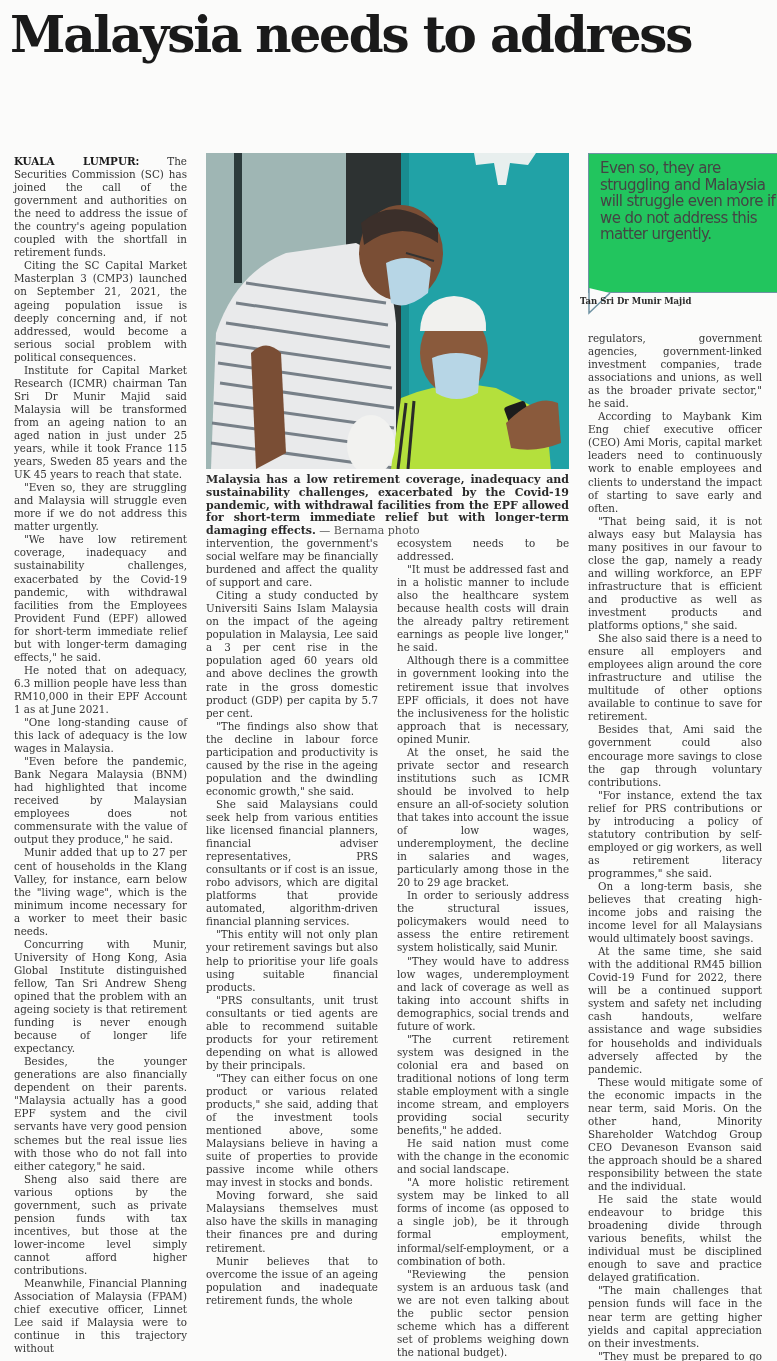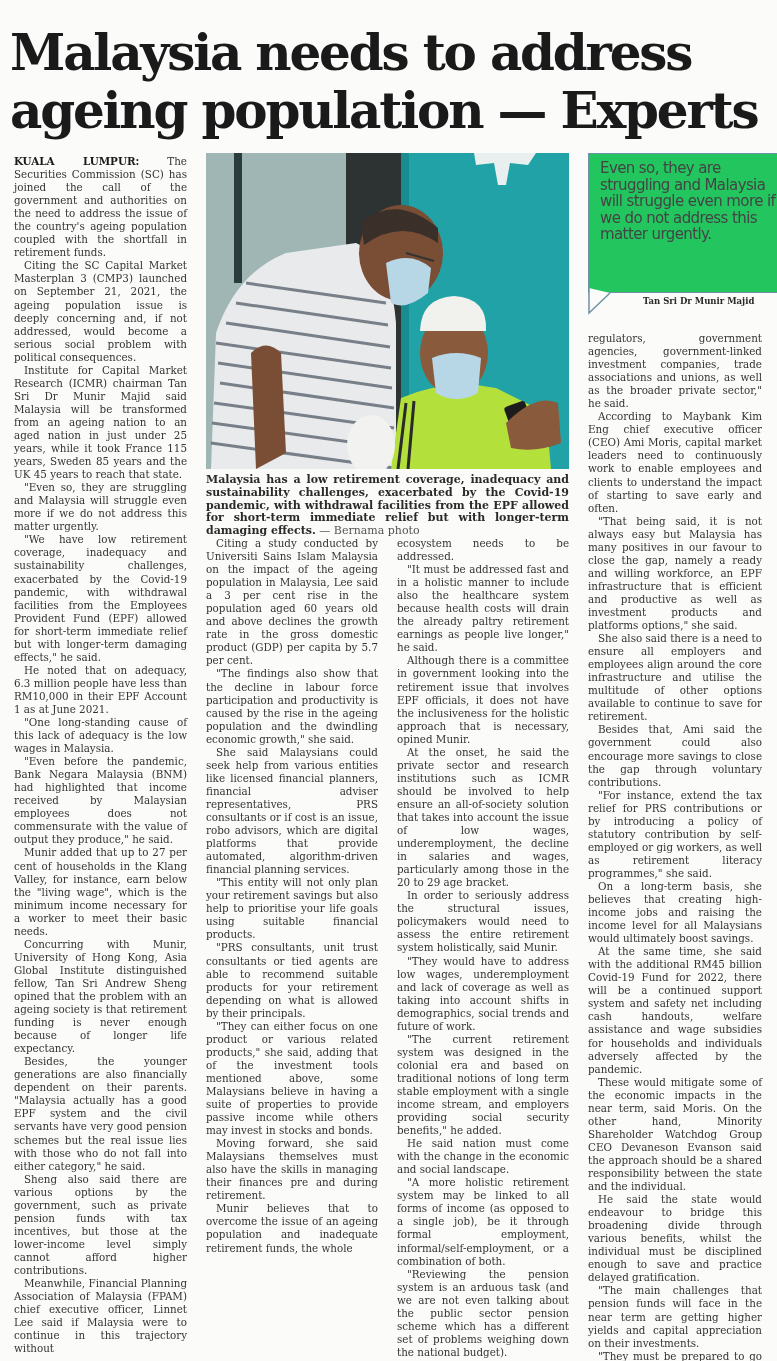--- a/index.html
+++ b/index.html
@@ -1,20 +1,20 @@
 <!DOCTYPE html>
 <html><head>
 <meta charset="utf-8">
 <style>
   * { box-sizing: border-box; margin: 0; padding: 0; }
   html, body { width: 777px; height: 1361px; background: #fbfbfa; overflow: hidden; }
   body { position: relative; font-family: "DejaVu Serif", serif; color: #2a2a2a; }
 
   .headline {
-    position: absolute; left: 10px; top: 24px; width: 760px;
+    position: absolute; left: 10px; top: 6px; width: 760px;
     font-family: "DejaVu Serif", serif; font-weight: bold;
     font-size: 50px; line-height: 58px; letter-spacing: -2.2px; color: #1a1a1a;
   }
   .headline .line { display: block; white-space: nowrap; }
 
   .col {
     position: absolute; font-size: 10.35px; line-height: 13.05px;
     text-align: justify; color: #333;
   }
   .col p { text-indent: 10px; hyphens: none; }
@@ -42,30 +42,29 @@
   .pullquote {
     position: absolute; left: 588px; top: 153px; width: 204px; height: 140px;
     border: 1.5px solid #6f93a3; padding: 6px 8px 0 11px;
     font-family: "DejaVu Sans", sans-serif; font-size: 15px; line-height: 16.5px;
     color: #444; letter-spacing: -0.6px; background: #22c55e;
   }
   .pq-tail {
     position: absolute; left: 586px; top: 285px; width: 30px; height: 30px;
   }
   .pq-attrib {
-    position: absolute; left: 643px; top: 296px;
+    position: absolute; left: 580px; top: 296px;
     font-family: "DejaVu Serif", serif; font-weight: bold; font-size: 8.5px; color: #2a2a2a;
   }
 </style>
 </head>
 <body>
 
 <h1 class="headline">
   <span class="line">Malaysia needs to address</span>
-  <span class="line">ageing population — Experts</span>
 </h1>
 
 <div class="photo">
   <svg viewBox="0 0 363 316" preserveAspectRatio="none">
     <rect x="0" y="0" width="363" height="316" fill="#21a2a6"></rect>
     <rect x="0" y="0" width="195" height="316" fill="#9fb6b4"></rect>
     <rect x="28" y="0" width="8" height="130" fill="#2c3b3c"></rect>
     <rect x="140" y="0" width="55" height="316" fill="#2d3232"></rect>
     <rect x="195" y="0" width="8" height="316" fill="#188c90"></rect>
     <path d="M268 0 L330 0 L322 12 L304 10 L300 32 L292 32 L288 10 L270 12 Z" fill="#e8efee"></path>
@@ -121,20 +120,21 @@
     <p>He noted that on adequacy, 6.3 million people have less than RM10,000 in their EPF Account 1 as at June 2021.</p>
     <p>"One long-standing cause of this lack of adequacy is the low wages in Malaysia.</p>
     <p>"Even before the pandemic, Bank Negara Malaysia (BNM) had highlighted that income received by Malaysian employees does not commensurate with the value of output they produce," he said.</p>
     <p>Munir added that up to 27 per cent of households in the Klang Valley, for instance, earn below the "living wage", which is the minimum income necessary for a worker to meet their basic needs.</p>
     <p>Concurring with Munir, University of Hong Kong, Asia Global Institute distinguished fellow, Tan Sri Andrew Sheng opined that the problem with an ageing society is that retirement funding is never enough because of longer life expectancy.</p>
     <p>Besides, the younger generations are also financially dependent on their parents. "Malaysia actually has a good EPF system and the civil servants have very good pension schemes but the real issue lies with those who do not fall into either category," he said.</p>
     <p>Sheng also said there are various options by the government, such as private pension funds with tax incentives, but those at the lower-income level simply cannot afford higher contributions.</p>
     <p>Meanwhile, Financial Planning Association of Malaysia (FPAM) chief executive officer, Linnet Lee said if Malaysia were to continue in this trajectory without</p>
   </div>
 <div class="col" id="col2">
+    <p class="noindent">intervention, the government's social welfare may be financially burdened and affect the quality of support and care.</p>
     <p>Citing a study conducted by Universiti Sains Islam Malaysia on the impact of the ageing population in Malaysia, Lee said a 3 per cent rise in the population aged 60 years old and above declines the growth rate in the gross domestic product (GDP) per capita by 5.7 per cent.</p>
     <p>"The findings also show that the decline in labour force participation and productivity is caused by the rise in the ageing population and the dwindling economic growth," she said.</p>
     <p>She said Malaysians could seek help from various entities like licensed financial planners, financial adviser representatives, PRS consultants or if cost is an issue, robo advisors, which are digital platforms that provide automated, algorithm-driven financial planning services.</p>
     <p>"This entity will not only plan your retirement savings but also help to prioritise your life goals using suitable financial products.</p>
     <p>"PRS consultants, unit trust consultants or tied agents are able to recommend suitable products for your retirement depending on what is allowed by their principals.</p>
     <p>"They can either focus on one product or various related products," she said, adding that of the investment tools mentioned above, some Malaysians believe in having a suite of properties to provide passive income while others may invest in stocks and bonds.</p>
     <p>Moving forward, she said Malaysians themselves must also have the skills in managing their finances pre and during retirement.</p>
     <p>Munir believes that to overcome the issue of an ageing population and inadequate retirement funds, the whole</p>
   </div>
 <div class="col" id="col3">

